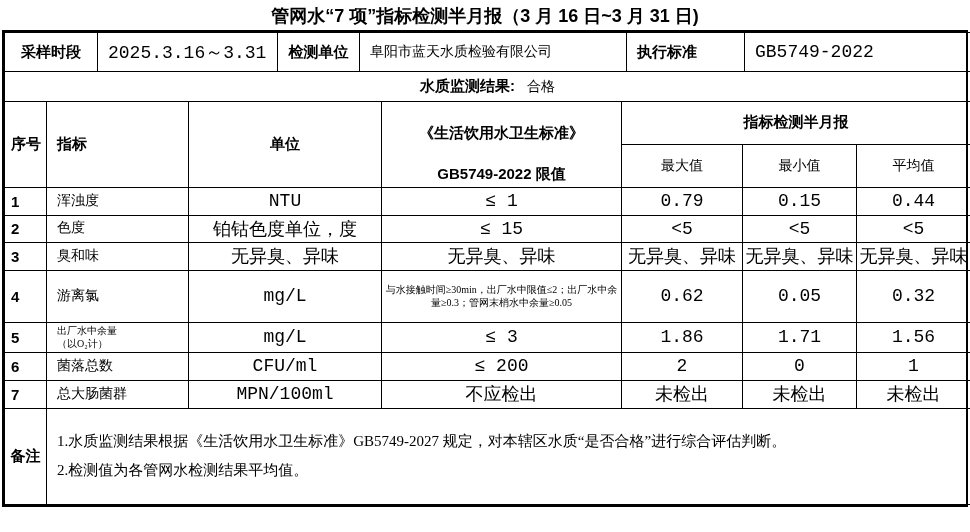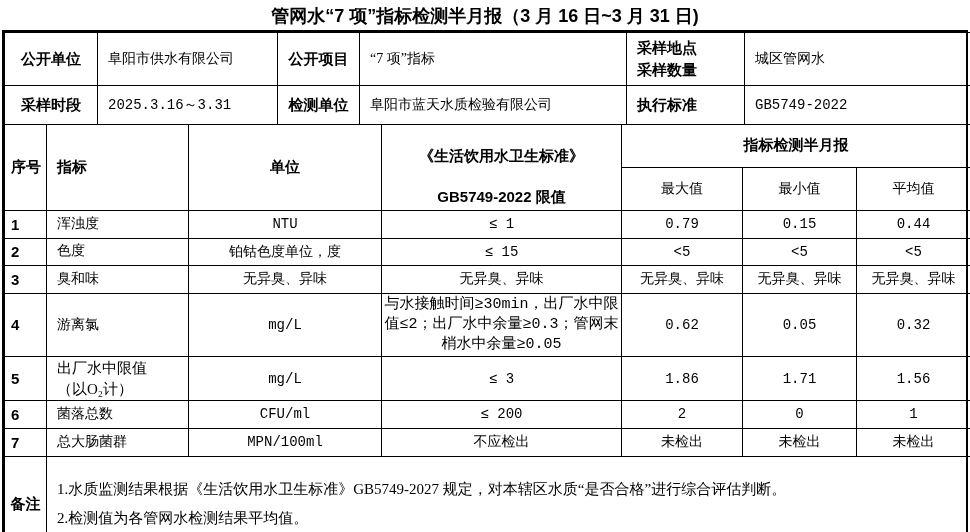--- a/index.html
+++ b/index.html
@@ -5,24 +5,24 @@
   html,body{margin:0;padding:0;background:#fff;color:#000;}
   body{width:970px;height:532px;font-family:"Liberation Sans",sans-serif;overflow:hidden;}
   .title{height:30px;line-height:32px;text-align:center;font-weight:bold;font-size:18px;
          font-family:"Liberation Sans",sans-serif;}
   .frame{margin:0 2px;border:2px solid #000;}
   table{border-collapse:collapse;table-layout:fixed;width:100%;}
   td{border:1px solid #000;text-align:center;vertical-align:middle;font-size:14px;
      padding:1px 2px;overflow:hidden;}
   .b{font-weight:bold;font-family:"Liberation Sans",sans-serif;font-size:15px;}
   .serif{font-family:"Liberation Serif",serif;font-weight:normal;}
-  .mono{font-family:"Liberation Mono","DejaVu Sans Mono",monospace;font-weight:normal;font-size:14px;}
+  .mono{font-family:"Liberation Mono","DejaVu Sans Mono",monospace;font-weight:normal;font-size:18px;}
   .left{text-align:left;padding-left:10px;}
   .pre{white-space:pre-line;line-height:1.45;}
-  .small{font-size:15px;line-height:1.35;}
+  .small{font-size:10px;line-height:1.35;font-family:Liberation Serif, serif;}
   .banner-val{margin-left:12px;}
   .limit-hdr div{line-height:1.55;margin-top:18px;}
   .remarks{line-height:1.95;font-size:15px;}
   .m0{margin:0;}
 </style>
 </head>
 <body>
 
 <div class="title">管网水“7 项”指标检测半月报（3 月 16 日~3 月 31 日)</div>
 
@@ -31,36 +31,32 @@
   <table>
     <colgroup>
       <col style="width:93px">
         <col style="width:180px">
         <col style="width:82px">
       <col style="width:267px">
         <col style="width:118px">
         <col style="width:226px">
     </colgroup>
     <tbody>
-        <tr style="height:53px">
-      <td class="b">公开单位</td>
-      <td class="serif left">阜阳市供水有限公司</td>
-      <td class="b">公开项目</td>
-      <td class="serif left">“7 项”指标</td>
-      <td class="b left pre">采样地点
-采样数量</td>
-      <td class="serif left">城区管网水</td>
-    </tr>
     <tr style="height:39px">
       <td class="b">采样时段</td>
       <td class="mono left">2025.3.16～3.31</td>
       <td class="b">检测单位</td>
       <td class="serif left">阜阳市蓝天水质检验有限公司</td>
       <td class="b left">执行标准</td>
       <td class="mono left">GB5749-2022</td>
+    </tr>
+    <tr style="height:30px">
+      <td colspan="6">
+        <span class="b">水质监测结果:</span><span class="serif banner-val">合格</span>
+      </td>
     </tr>
   </tbody>
     </table>
 
   <table style="margin-top:-1px">
     <colgroup>
       <col style="width:42px">
         <col style="width:142px">
         <col style="width:193px">
       <col style="width:240px">
@@ -116,21 +112,21 @@
       <td class="b left" style="padding-left:6px">4</td>
       <td class="serif left pre">游离氯</td>
       <td class="mono">mg/L</td>
       <td class="mono small">与水接触时间≥30min，出厂水中限值≤2；出厂水中余量≥0.3；管网末梢水中余量≥0.05</td>
       <td class="mono">0.62</td>
       <td class="mono">0.05</td>
       <td class="mono">0.32</td>
     </tr>
     <tr style="height:28px">
       <td class="b left" style="padding-left:6px">5</td>
-      <td class="serif left pre small">出厂水中限值
+      <td class="serif left pre small">出厂水中余量
 （以O₂计）</td>
       <td class="mono">mg/L</td>
       <td class="mono">≤ 3</td>
       <td class="mono">1.86</td>
       <td class="mono">1.71</td>
       <td class="mono">1.56</td>
     </tr>
     <tr style="height:28px">
       <td class="b left" style="padding-left:6px">6</td>
       <td class="serif left pre">菌落总数</td>

